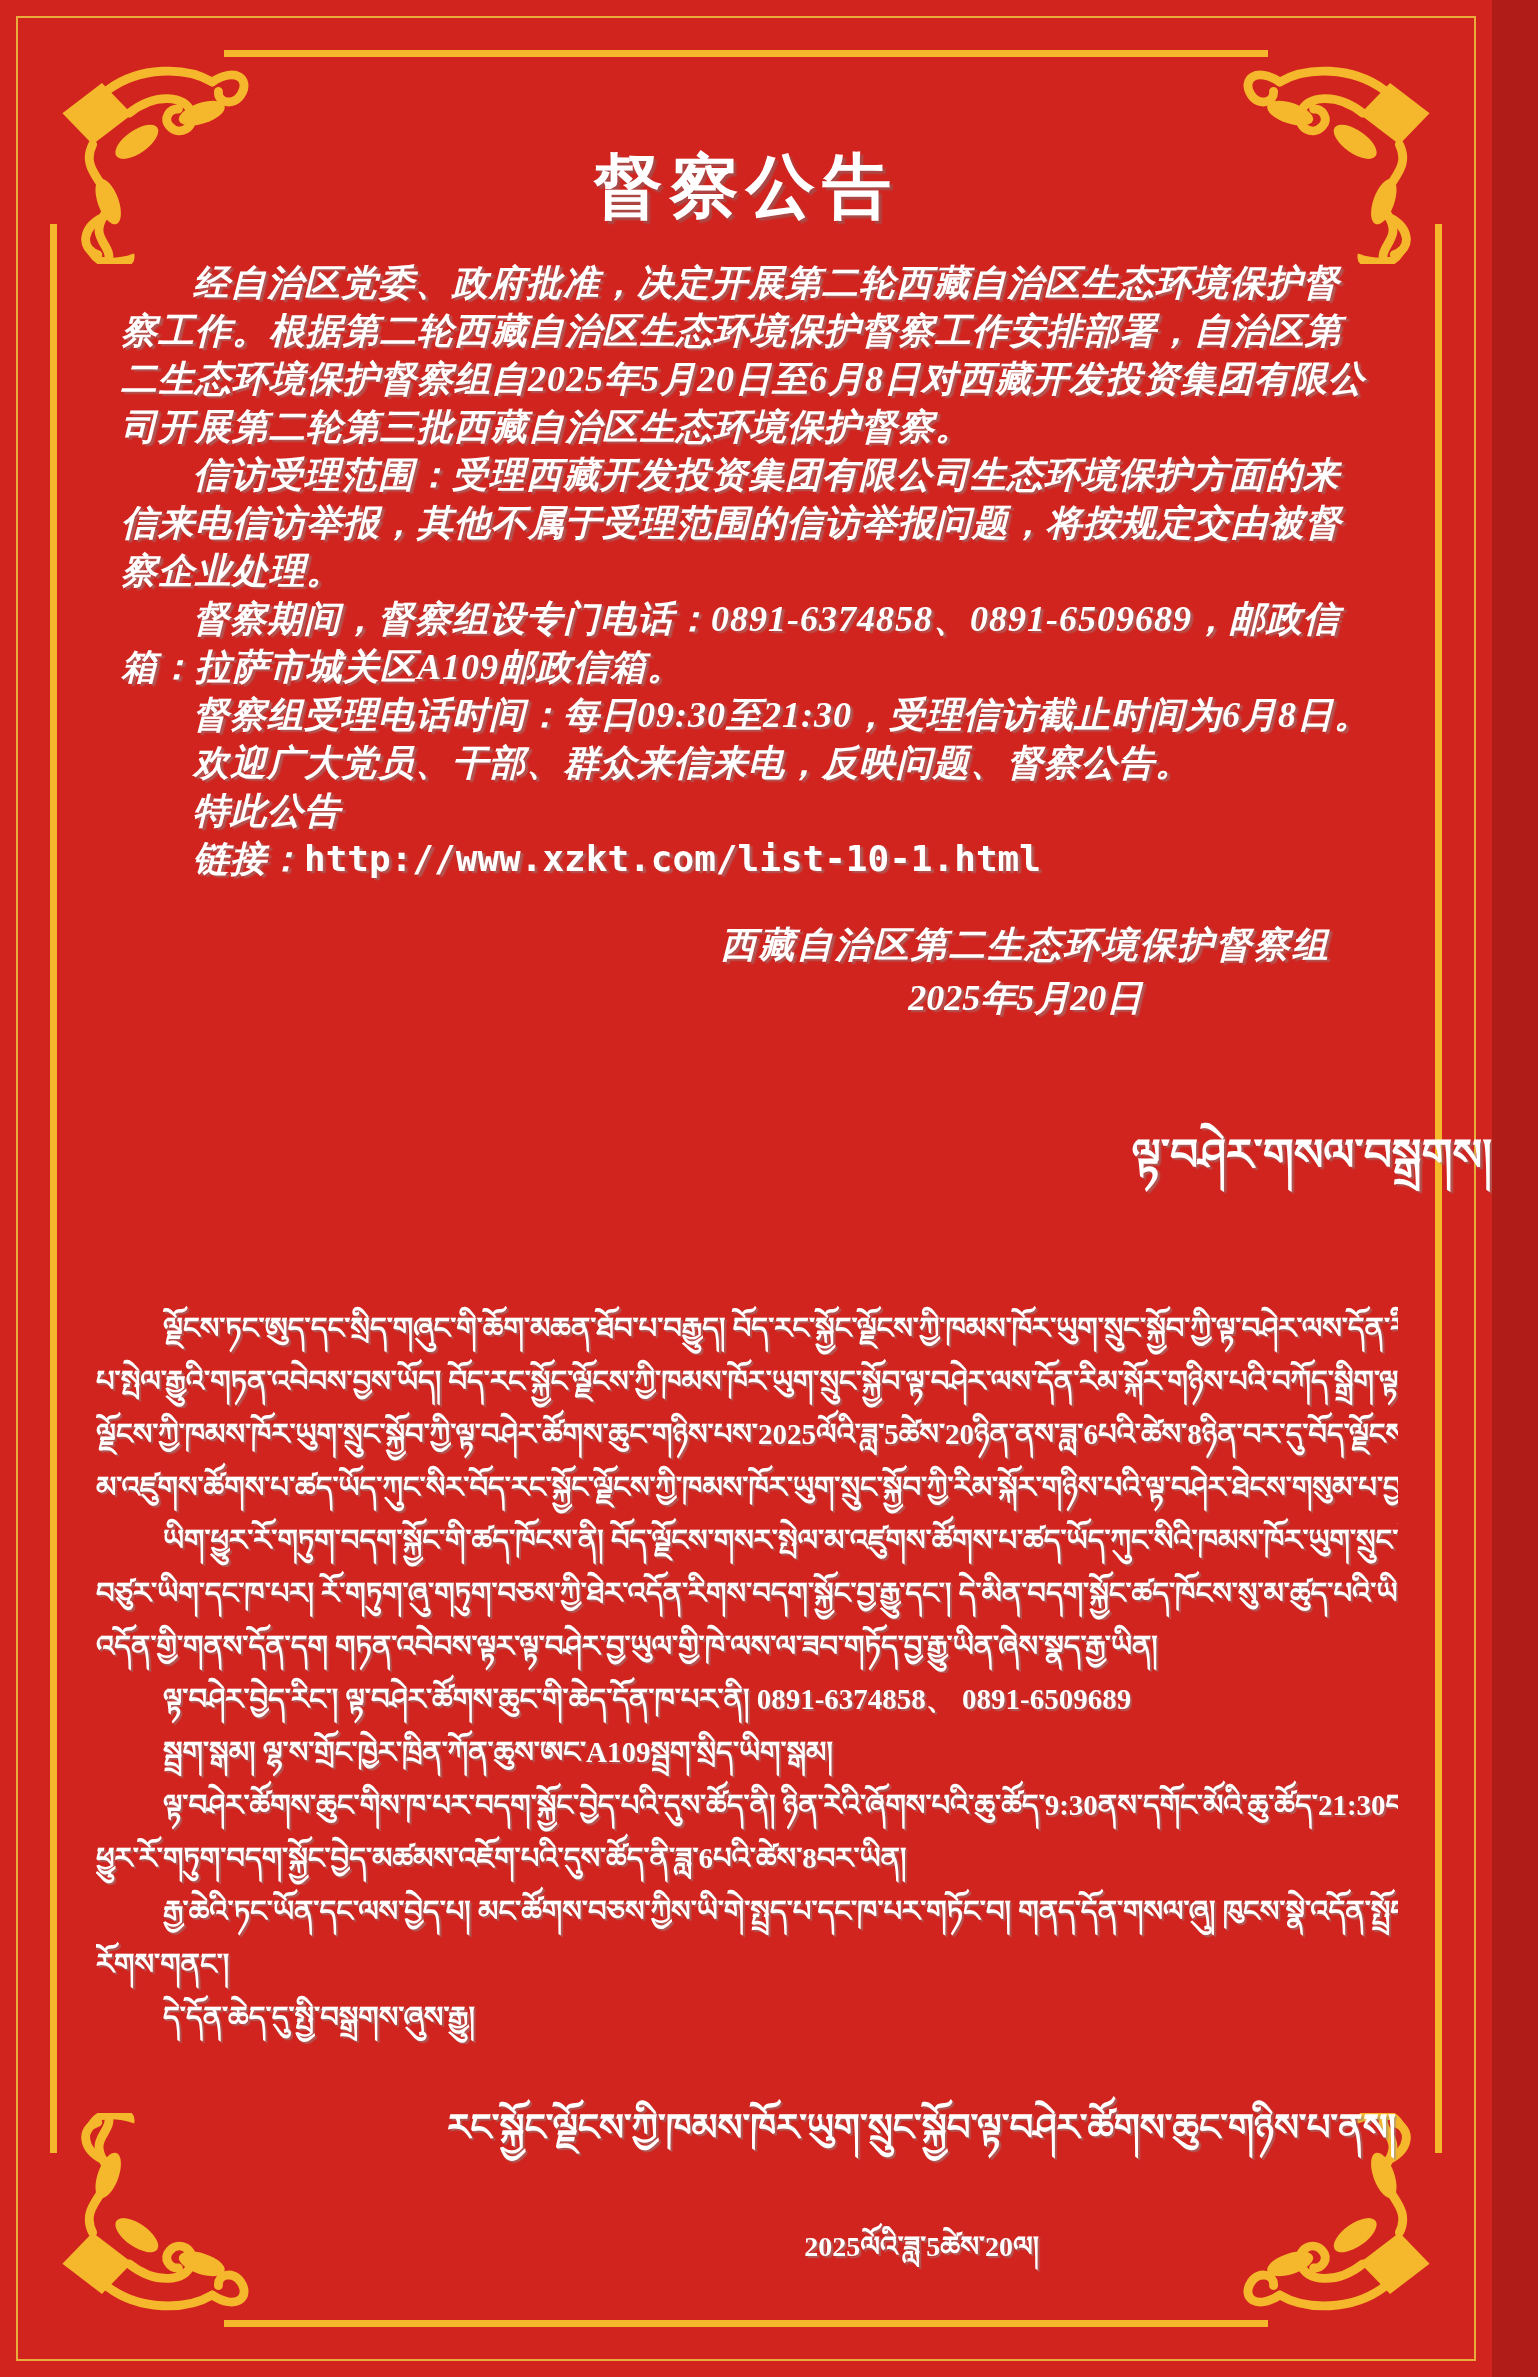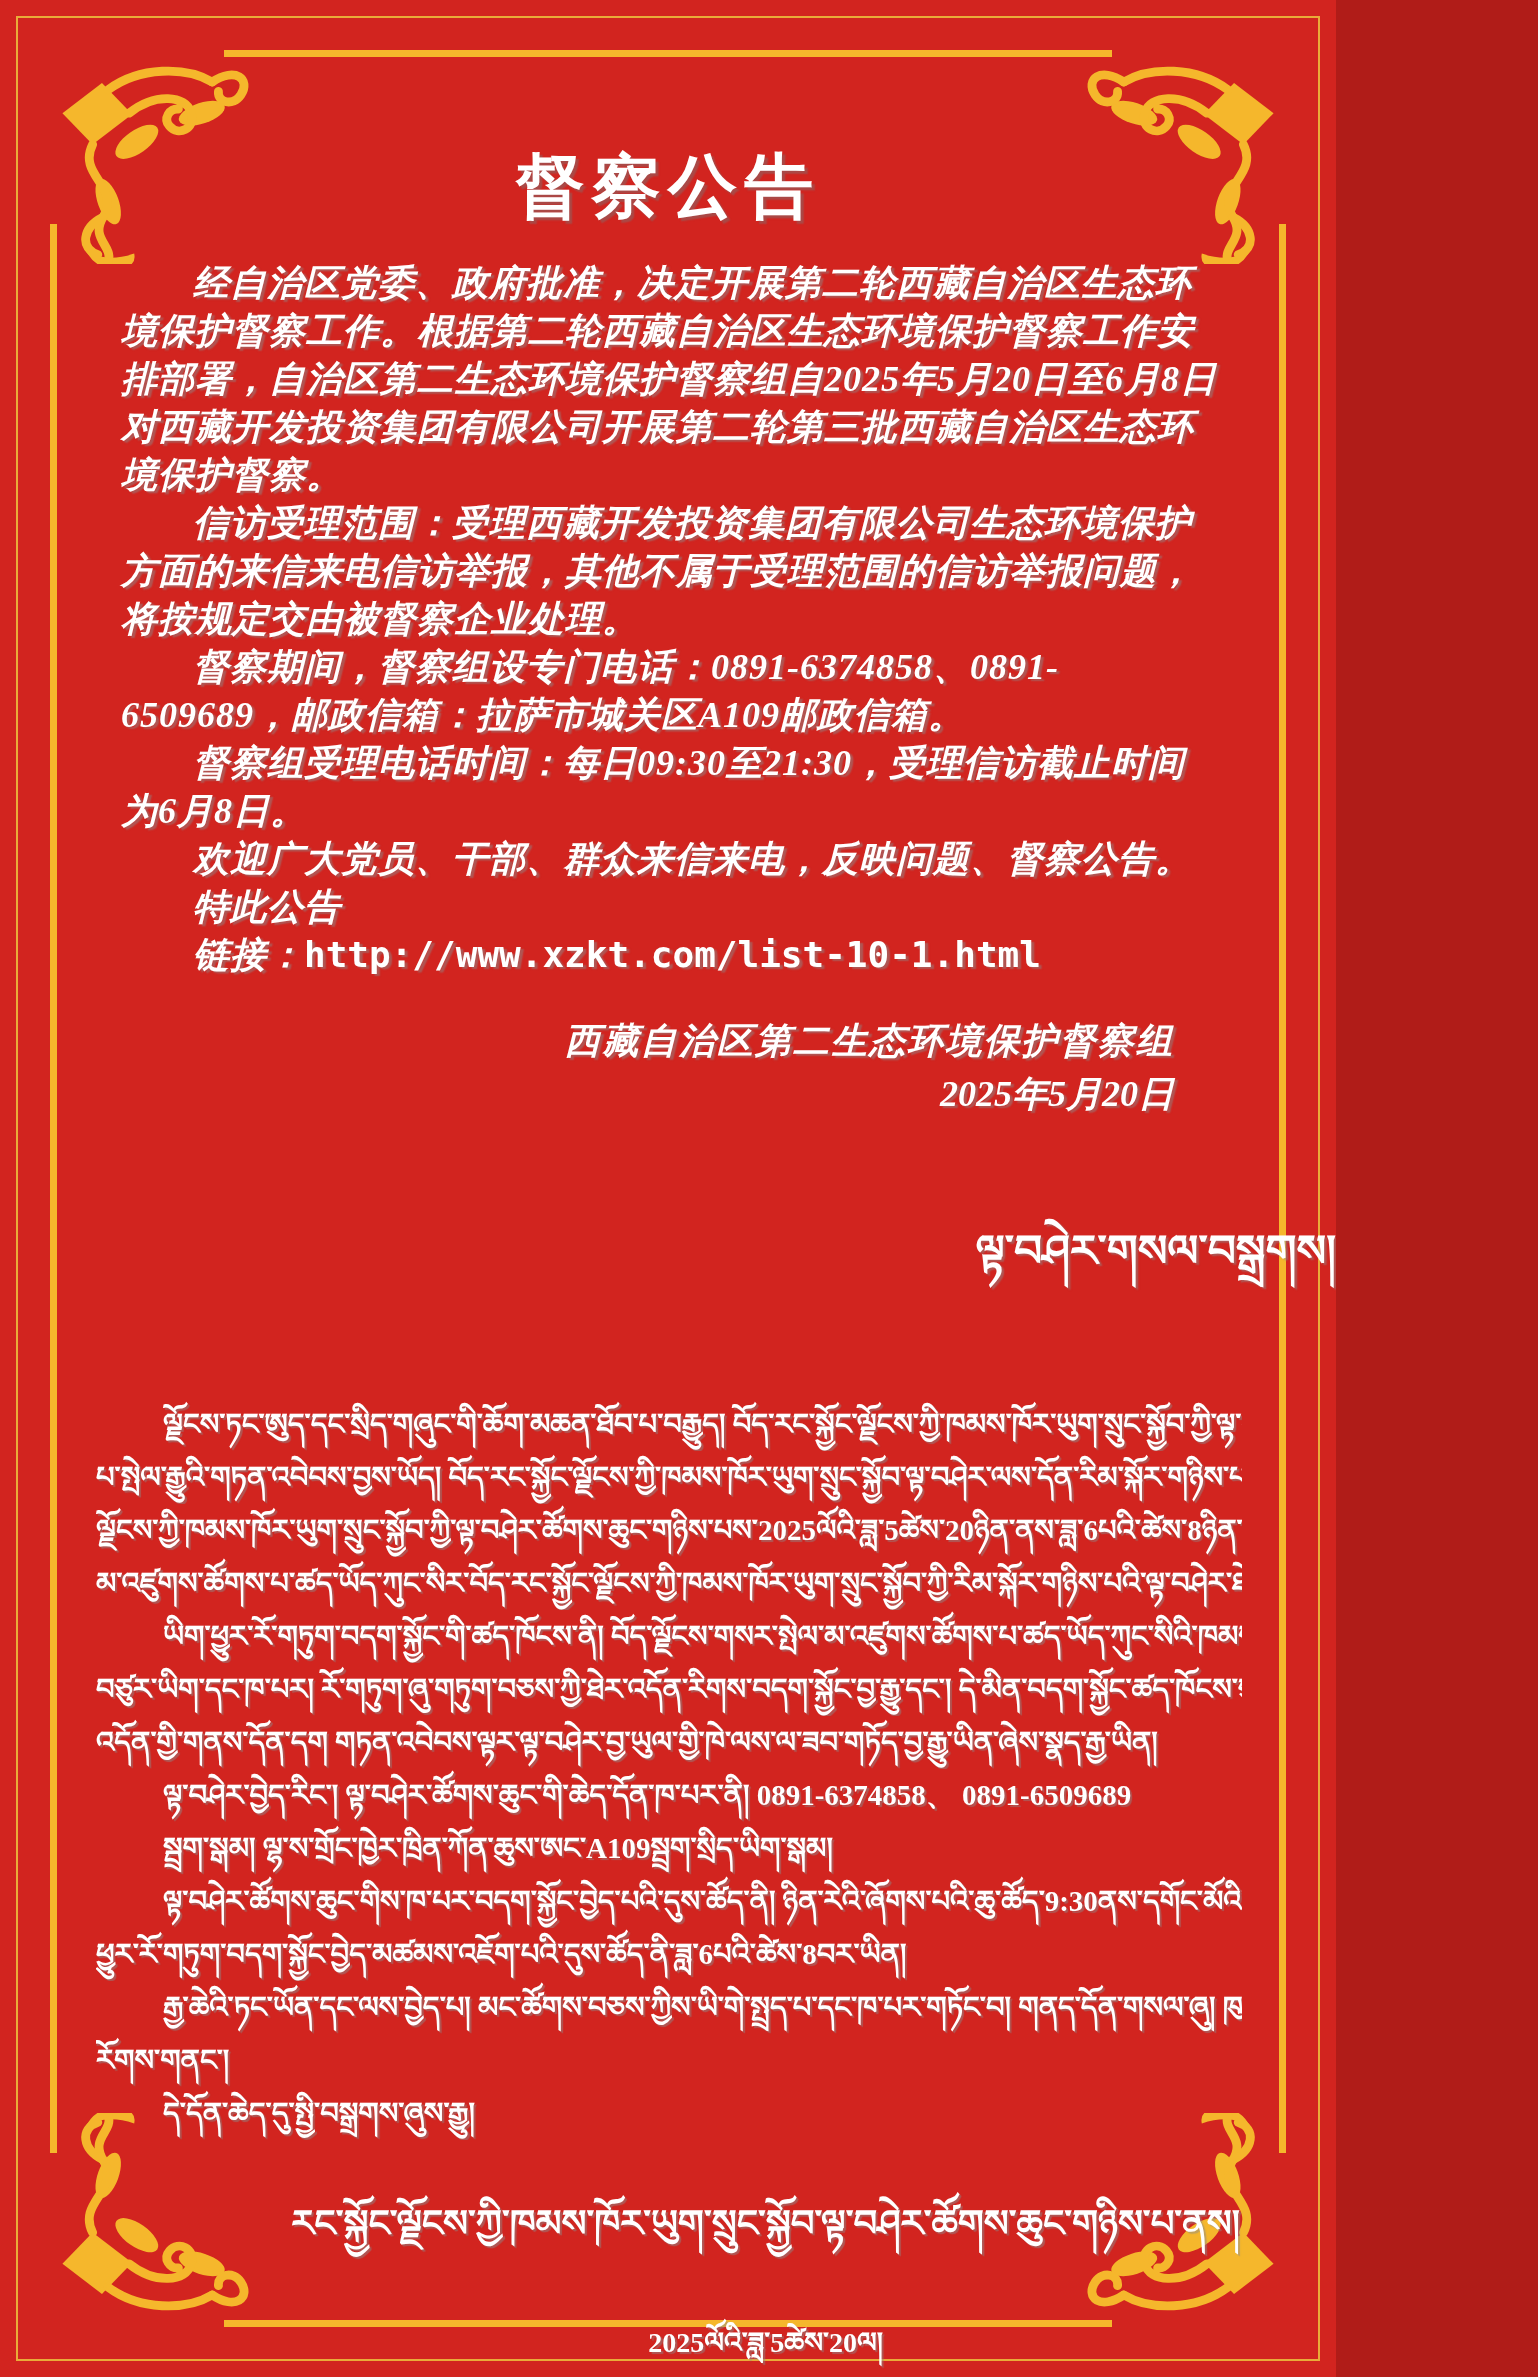--- a/index.html
+++ b/index.html
@@ -1,18 +1,18 @@
 <!DOCTYPE html>
 <html style="font-size:8.3px"><head>
 <meta charset="utf-8">
 <style>
   html,body{margin:0;padding:0;background:#b01c18;}
   .page{
     position:relative;
-    width:1336px;
+    width:1492px;
     height:2377px;
     background:#D2241F;
     overflow:hidden;
     color:#ffffff;
     font-family:"Liberation Serif", serif;
   }
   
   .outer-line{
     position:absolute; inset:15.6px;
     border:2.1px solid #E9AB39;
@@ -45,21 +45,21 @@
     font-weight:bold;
     font-style:italic;
     letter-spacing:1px;
     text-shadow:3.1px 2.1px 1.6px rgba(140,140,140,0.5);
   }
   .cn-body p{margin:0; text-indent:2em;}
   .mono{font-family:"DejaVu Sans Mono", monospace; font-style:normal; letter-spacing:0;}
   .sig-block{margin:38px 162px 0 0; text-align:right;
     font-weight:bold; font-style:italic;
     text-shadow:3.1px 2.1px 1.6px rgba(140,140,140,0.5);}
-  .sig-inner{display:inline-block; }
+  .sig-inner{display:inline-block; text-align:center;}
   .sig-name{font-size:36px; letter-spacing:2.1px;}
   .sig-date{margin-top:4px; font-size:36px;font-style:italic;}
   
   .tib-title{
     margin:82px 0 0 0;
     text-align:right;
     font-size:44px;
     font-weight:bold;
     text-shadow:2.6px 2.1px 1.6px rgba(140,140,140,0.5);
   }

